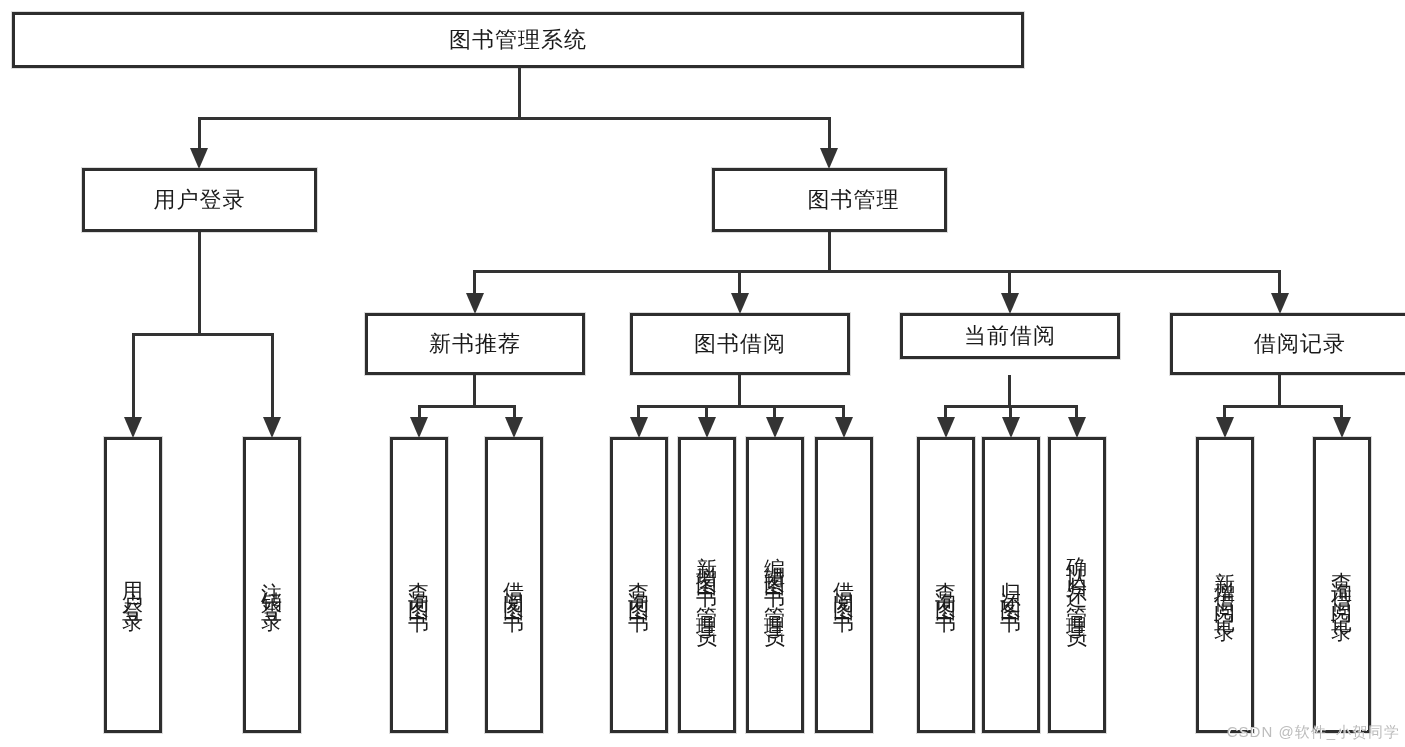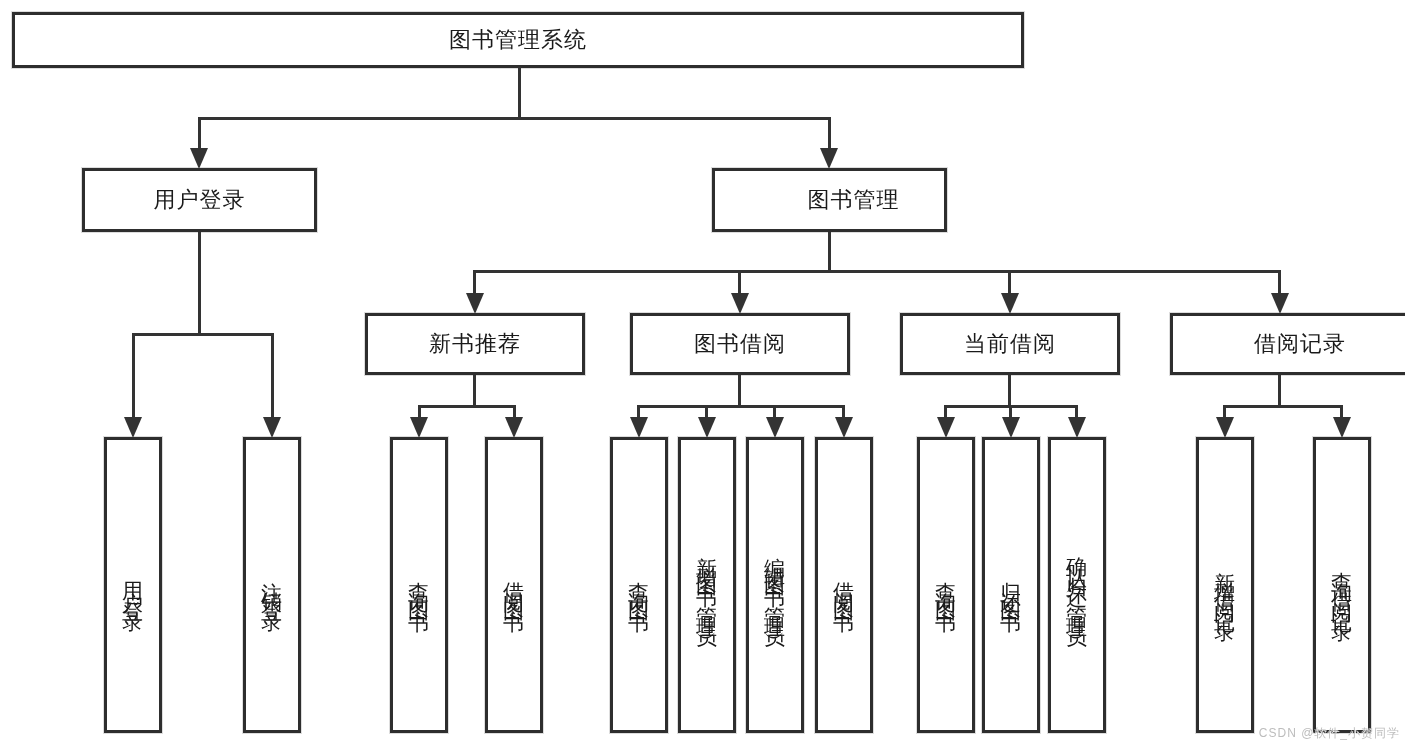--- a/index.html
+++ b/index.html
@@ -57,21 +57,21 @@
     position: absolute;
     width: 0; height: 0;
     border-left: 9px solid transparent;
     border-right: 9px solid transparent;
     border-top: 21px solid #333333;
   }
   .watermark {
     position: absolute;
     right: 5px;
     bottom: 5px;
-    font-size: 12px;
+    font-size: 15px;
     color: #bdbdbd;
     text-shadow: 1px 1px 0 #ffffff;
     letter-spacing: 1px;
     z-index: 10;
   }
 </style>
 </head>
 <body>
 
 <div class="canvas">
@@ -104,21 +104,21 @@
   <div class="arr" style="left:1001px;top:293px;"></div>
   <div class="vl" style="left:1278px;top:270px;height:26px;"></div>
   <div class="arr" style="left:1271px;top:293px;"></div>
 
   <div class="node" style="left:630px;top:313px;width:220px;height:62px;">
     <span>图书借阅</span>
   </div>
   <div class="node" style="left:365px;top:313px;width:220px;height:62px;">
     <span>新书推荐</span>
   </div>
-  <div class="node" style="left:900px;top:313px;width:220px;height:62px;">
+  <div class="node" style="left:900px;top:313px;width:220px;height:46px;">
     <span>当前借阅</span>
   </div>
   <div class="node" style="left:1170px;top:313px;width:260px;height:62px;">
     <span>借阅记录</span>
   </div>
 
   <div class="vl" style="left:198px;top:232px;height:103px;"></div>
   <div class="hl" style="left:132px;top:333px;width:142px;"></div>
   <div class="vl" style="left:132px;top:333px;height:86px;"></div>
   <div class="arr" style="left:124px;top:417px;"></div>

